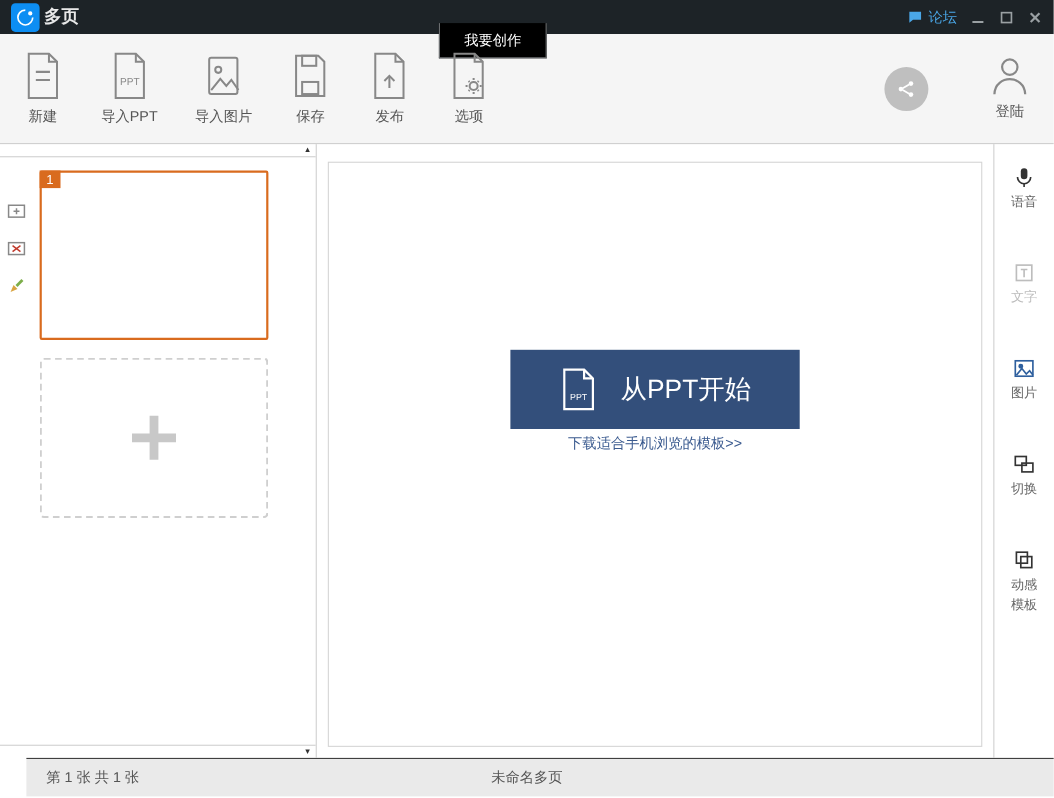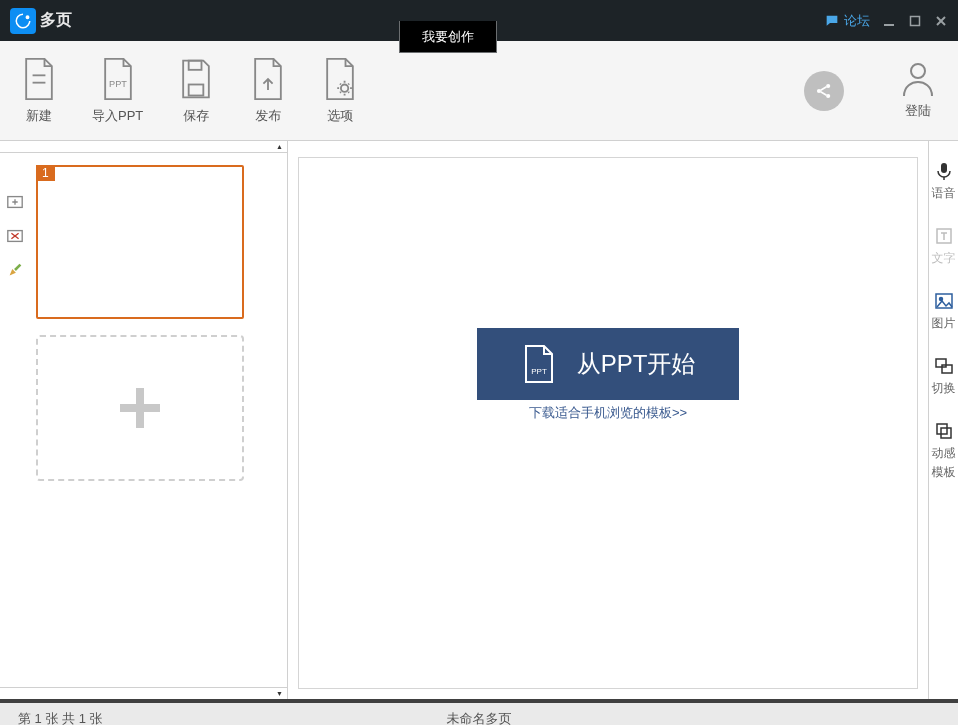--- a/index.html
+++ b/index.html
@@ -1,19 +1,19 @@
 <!DOCTYPE html>
 <html><head>
 <meta charset="utf-8">
 <style>
   * { box-sizing: border-box; margin: 0; padding: 0; }
   body { font-family: "Microsoft YaHei", Arial, sans-serif; width: 958px; height: 725px; overflow: hidden; background: #fff; position: relative; }
 
   
-  .titlebar { height: 41px; background: #1d2327; display: flex; align-items: stretch; color: #c8c8c8; }
+  .titlebar { height: 31px; background: #1d2327; display: flex; align-items: stretch; color: #c8c8c8; }
   .logo-area { display: flex; align-items: center; padding: 0 10px; gap: 4px; }
   .logo-box { width: 26px; height: 26px; background: #0d8ef3; border-radius: 4px; display: flex; align-items: center; justify-content: center; }
   .logo-text { color: #e8e8e8; font-weight: bold; font-size: 16px; }
   .titlebar-center { flex: 1; display: flex; justify-content: center; }
   .tabs { display: flex; }
   .tab { height: 32px; line-height: 32px; padding: 0 22px; font-size: 13px; color: #c5c5c5; border-left:1px solid #3b4044; border-right:1px solid #3b4044; cursor: pointer; margin-top: 21px; }
   .tab.active { background: #000; color: #fff; border:1px solid #6b6e70; border-top:none; }
   .tab.inactive { color: #9aa0a3; border:none;}
   .titlebar-right { display: flex; align-items: center; gap: 12px; padding: 0 10px; }
   .forum { display: flex; align-items: center; gap: 4px; color: #4aa7e8; font-size: 13px; cursor:pointer;}
@@ -47,26 +47,26 @@
 
   
   .canvas-area { flex:1; padding:16px 10px 10px 10px; display:flex; }
   .canvas { flex:1; border:1px solid #d5d5d5; background:#fff; display:flex; flex-direction:column; align-items:center; padding-top:60px; }
   .headline { color:#9ea1a4; font-size:30px; letter-spacing:12px; font-weight:400; }
   .ppt-btn { margin-top:110px; background:#334f7b; color:#fff; display:flex; align-items:center; gap:20px; padding:16px 44px; font-size:24px; cursor:pointer;}
   .ppt-btn .ppt-icon { width:36px; height:40px; color:#fff;}
   .template-link { margin-top:4px; color:#3a5a8f; font-size:13px; cursor:pointer; }
 
   
-  .right-strip { width:30px; border-left:1px solid #d0d0d0; display:flex; flex-direction:column; align-items:center; padding-top:20px; gap:24px;}
+  .right-strip { width:55px; border-left:1px solid #d0d0d0; display:flex; flex-direction:column; align-items:center; padding-top:20px; gap:46px;}
   .rs-item { display:flex; flex-direction:column; align-items:center; gap:4px; color:#666; font-size:12px; cursor:pointer;}
   .rs-icon { width:20px; height:20px; color:#555;}
 
   
-  .statusbar { height:35px; border-top:4px solid #404040; background:#eaeaea; display:flex; align-items:center; font-size:13px; color:#555; padding:0 18px; }
+  .statusbar { height:35px; border-top:1px solid #404040; background:#eaeaea; display:flex; align-items:center; font-size:13px; color:#555; padding:0 18px;margin-left:24px; }
   .statusbar .sb-center { position:absolute; left:50%; transform:translateX(-50%); }
 
   .arrow { font-size:7px; color:#333; }
 </style>
 </head>
 <body>
 
 <div class="titlebar">
   <div class="logo-area">
     <div class="logo-box">
@@ -118,20 +118,28 @@
       </svg>
     <span class="tool-label">新建</span>
   </div>
   <div class="tool-item">
     <svg class="tool-icon" viewBox="0 0 40 48" fill="none" stroke="#888" stroke-width="2">
         <path d="M6 2h20l8 8v36H6z"></path>
         <path d="M26 2v8h8"></path>
         <text x="20" y="33" text-anchor="middle" font-size="10" fill="#888" stroke="none" font-family="Arial">PPT</text>
       </svg>
     <span class="tool-label">导入PPT</span>
+  </div>
+  <div class="tool-item">
+    <svg class="tool-icon" viewBox="0 0 40 48" fill="none" stroke="#888" stroke-width="2">
+        <rect x="6" y="6" width="28" height="36" rx="2"></rect>
+        <circle cx="15" cy="18" r="3"></circle>
+        <path d="M8 38 l9 -11 l6 7 l5 -6 l7 10"></path>
+      </svg>
+    <span class="tool-label">导入图片</span>
   </div>
   <div class="tool-item">
     <svg class="tool-icon" viewBox="0 0 40 48" fill="none" stroke="#888" stroke-width="2">
         <path d="M6 4h22l6 6v34H6z"></path>
         <rect x="12" y="30" width="16" height="12"></rect>
         <rect x="12" y="4" width="14" height="10"></rect>
       </svg>
     <span class="tool-label">保存</span>
   </div>
   <div class="tool-item">

